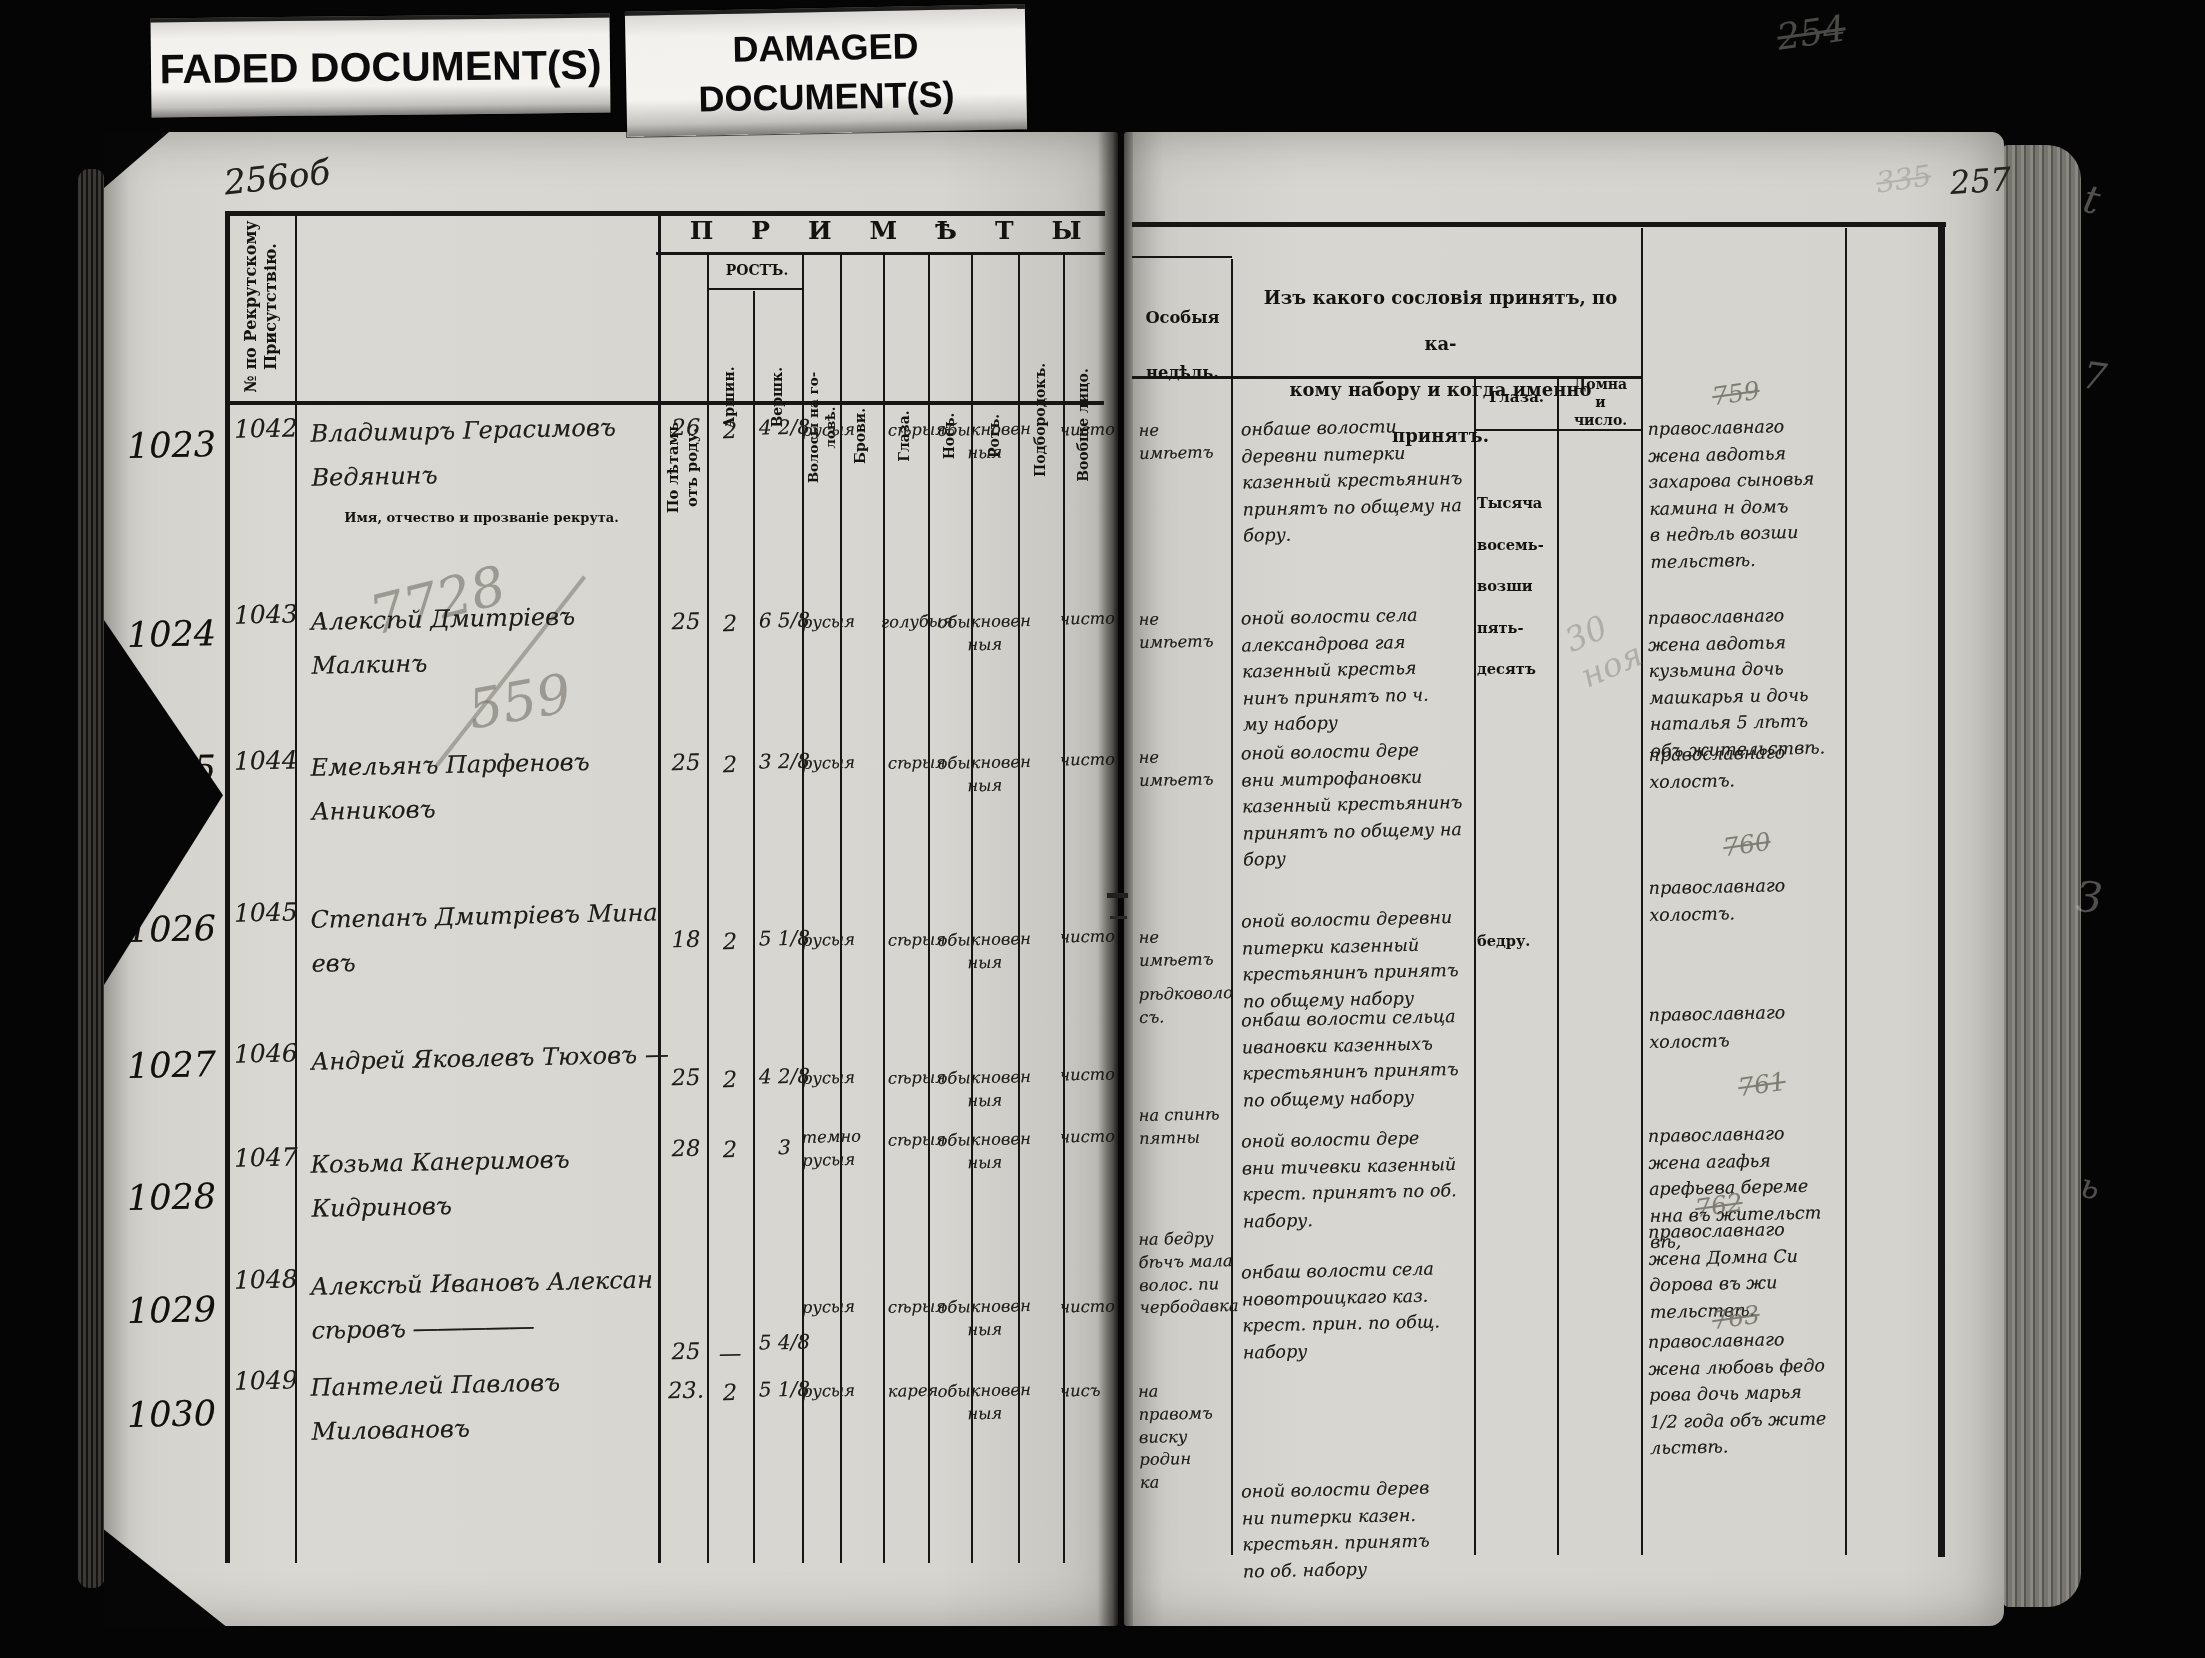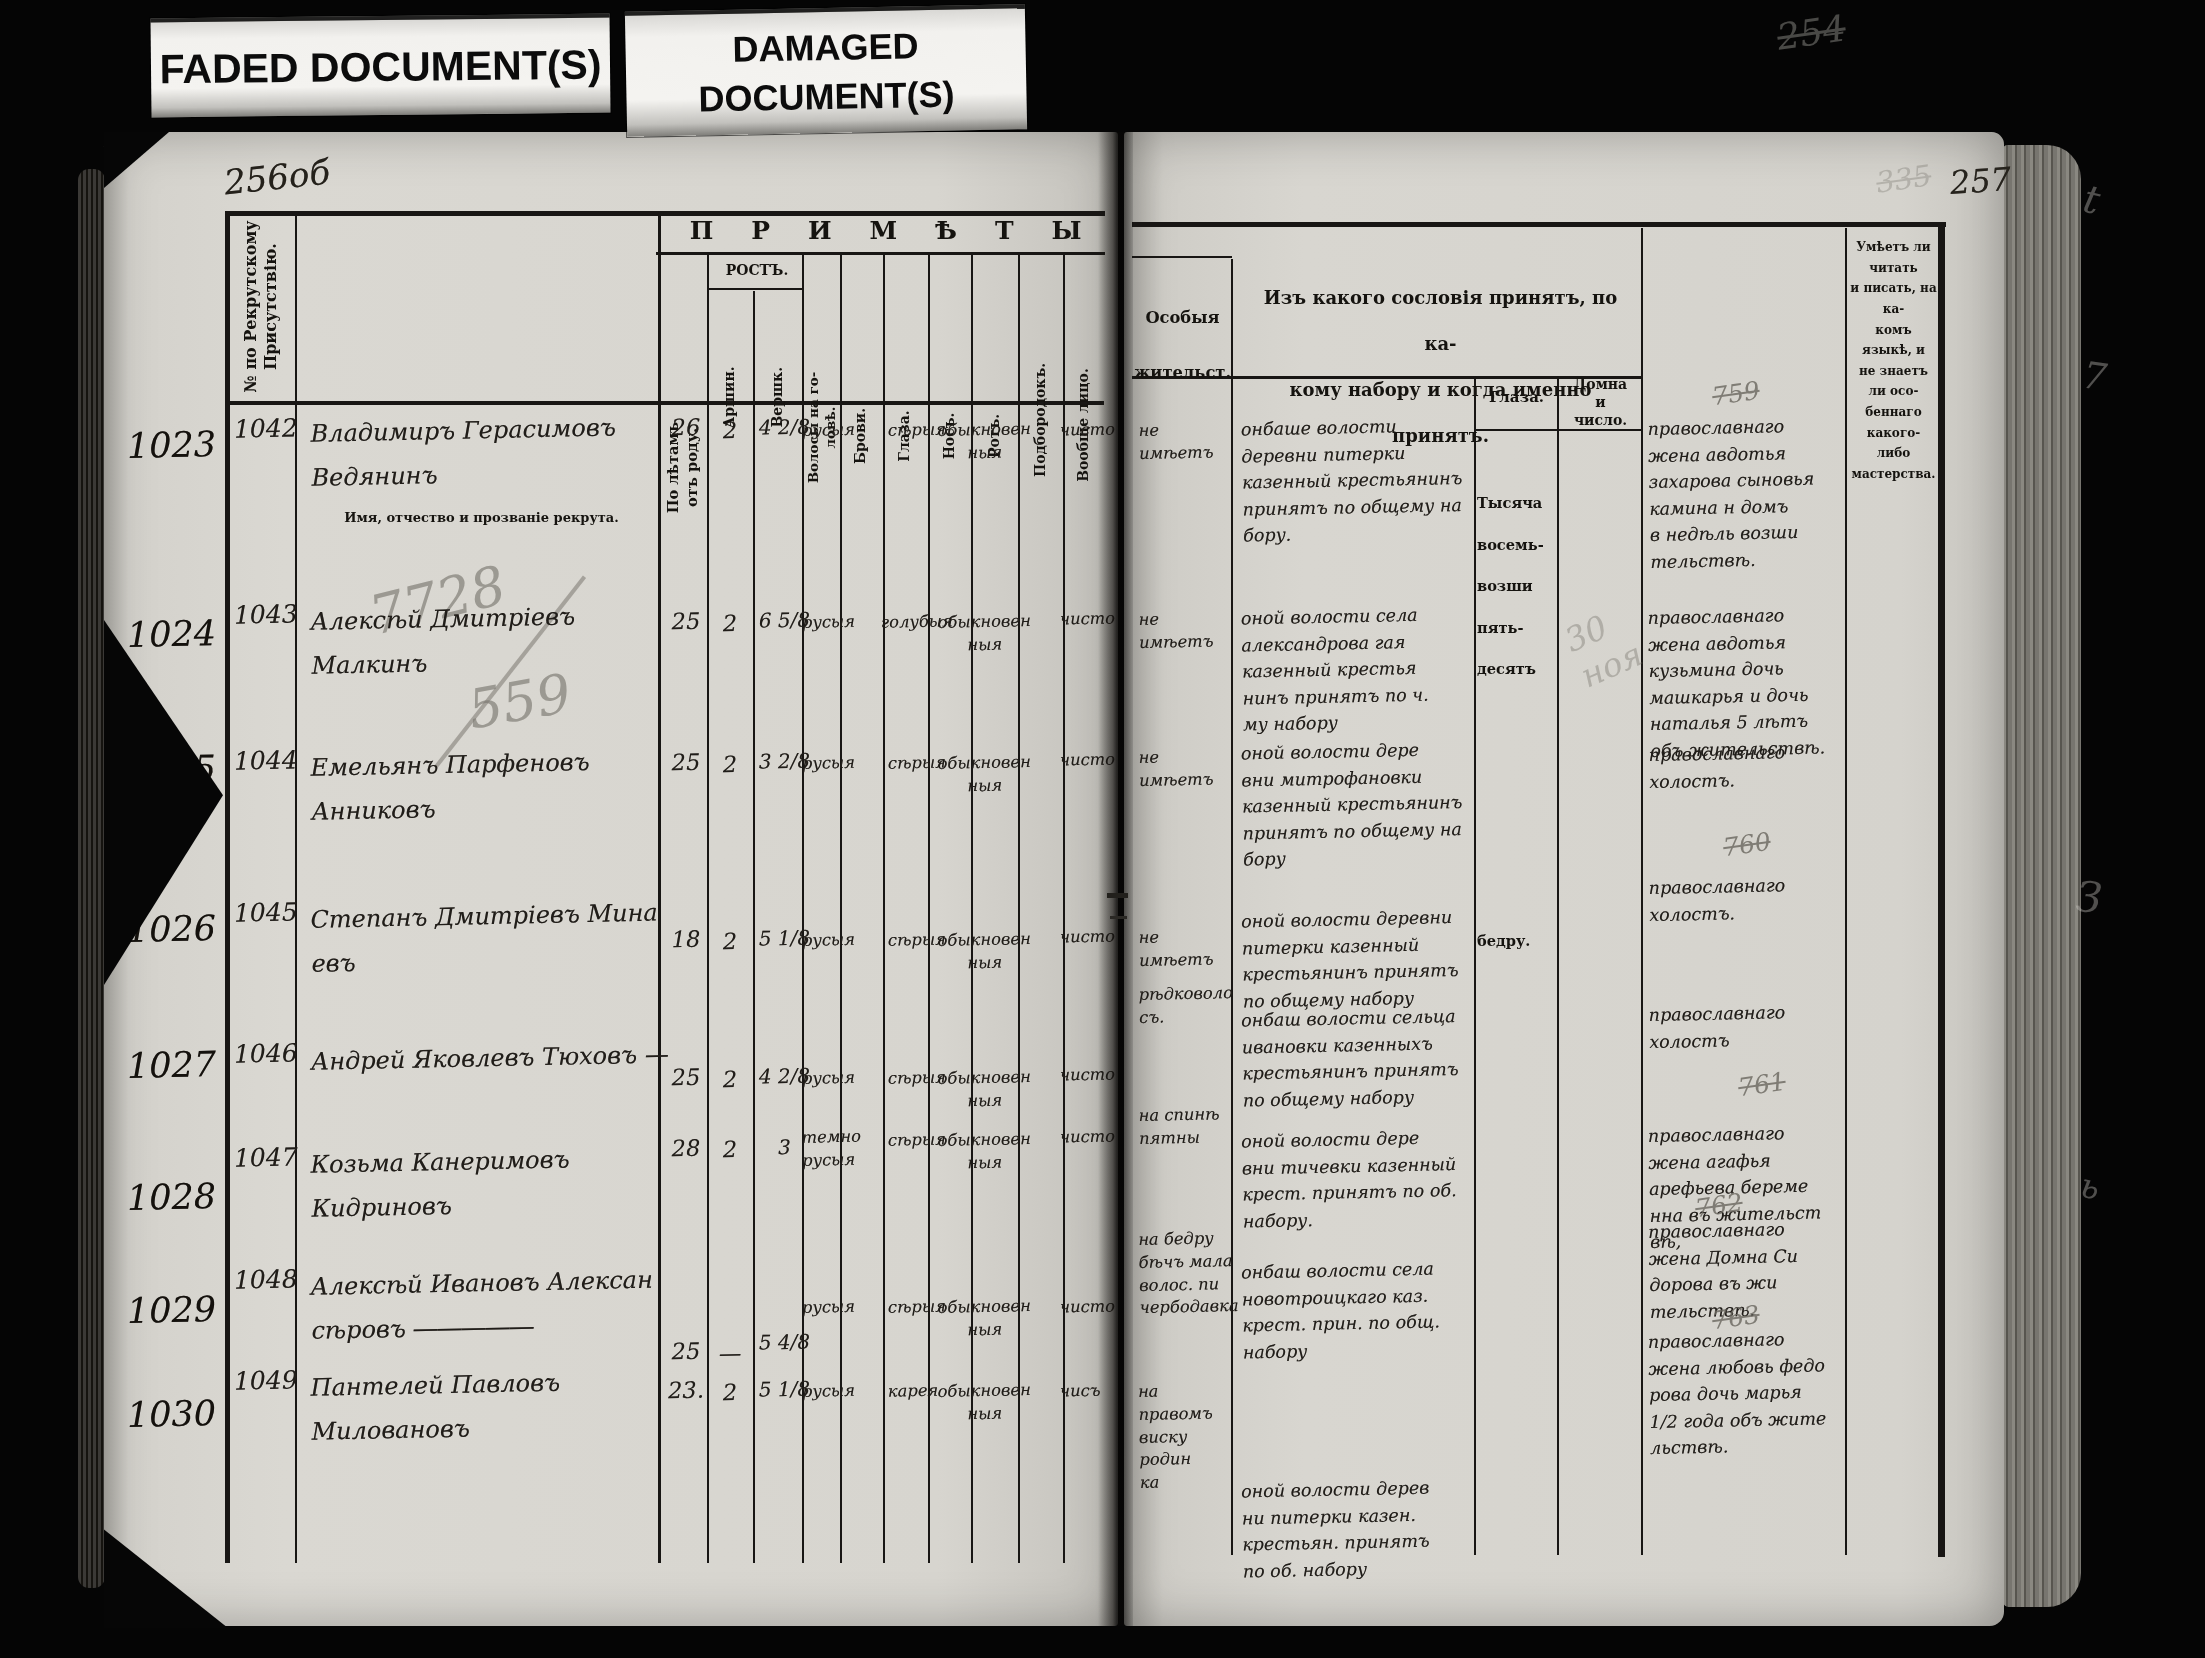--- a/index.html
+++ b/index.html
@@ -106,33 +106,27 @@
   <div class="rot" style="left:759px;top:410px;width:124px;height:35px;font-size:13.5px;">Волосы на го-
 ловѣ.</div>
   <div class="rot" style="left:816px;top:426px;width:90px;height:20px;font-size:14px;">Брови.</div>
   <div class="rot" style="left:860px;top:426px;width:90px;height:20px;font-size:14px;">Глаза.</div>
   <div class="rot" style="left:905px;top:426px;width:90px;height:20px;font-size:14px;">Носъ.</div>
   <div class="rot" style="left:950px;top:426px;width:90px;height:20px;font-size:14px;">Ротъ.</div>
   <div class="rot" style="left:959px;top:410px;width:163px;height:20px;font-size:14px;">Подбородокъ.</div>
   <div class="rot" style="left:1016px;top:415px;width:135px;height:20px;font-size:14px;">Вообще лицо.</div>
 
   <div class="prh" style="left:1133px;top:290px;width:99px;font-size:16.3px;line-height:3.4;">Особыя
-жительст.</div>
+недѣль.</div>
   <div class="prh" style="left:1246px;top:275px;width:389px;font-size:18px;line-height:2.55;">Изъ какого сословія принятъ, по ка-
 кому набору и когда именно принятъ.</div>
   <div class="prh" style="left:1475px;top:388px;width:83px;font-size:15px;">Глаза.</div>
   <div class="prh" style="left:1559px;top:375px;width:83px;font-size:14px;line-height:1.3;">Домна
 и
 число.</div>
-  <div class="prh" style="left:1849px;top:237px;width:89px;font-size:12px;line-height:1.72;">Умѣетъ ли читать
-и писать, на ка-
-комъ языкѣ, и
-не знаетъ ли осо-
-беннаго какого-
-либо мастерства.</div>
 
   <div class="prh" style="left:1477px;top:482px;width:82px;font-size:14.6px;line-height:2.85;text-align:left;">Тысяча
 восемь-
 возши пять-
 десятъ</div>
   <div class="prh" style="left:1477px;top:932px;width:82px;font-size:14.6px;text-align:left;">бедру.</div>
   <div class="pencil" style="left:1572px;top:608px;font-size:33px;text-decoration:none;transform:rotate(-24deg);opacity:.35;">30
 ноя</div>
 
   <div class="row" style="top:414px;z-index:5;">

